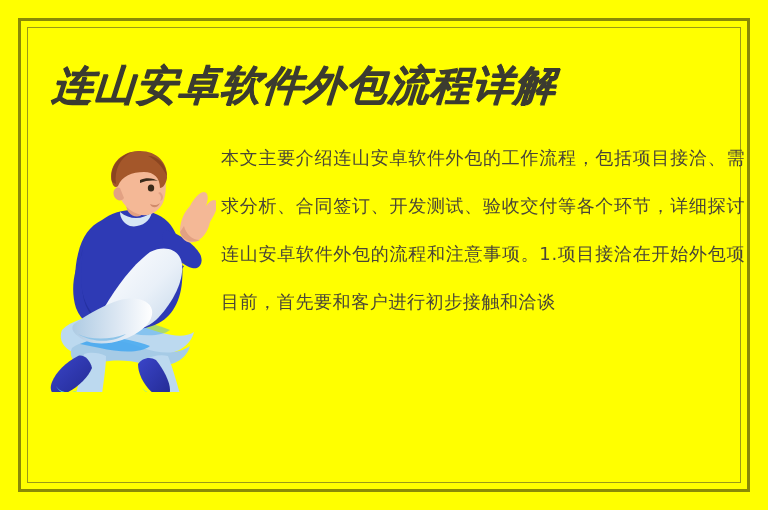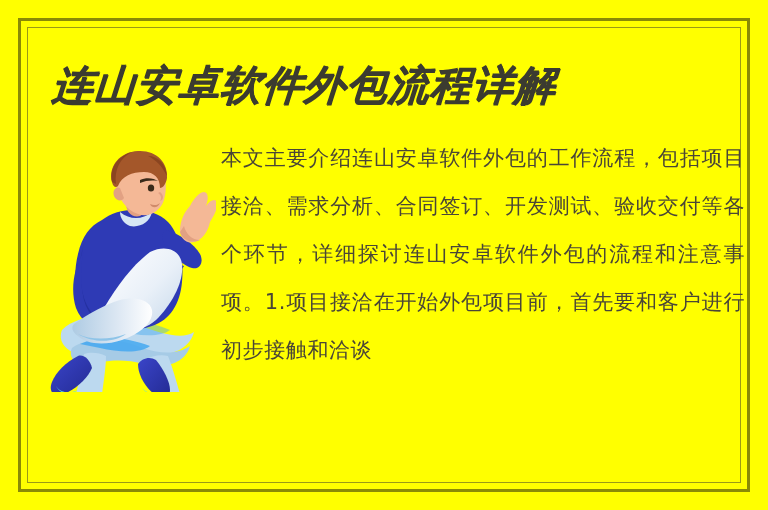--- a/index.html
+++ b/index.html
@@ -60,21 +60,21 @@
     transform: skewX(-4deg);
   }
 
   
   .body-text {
     position: absolute;
     left: 221px;
     top: 134px;
     width: 524px;
     font-family: "DejaVu Sans", "Liberation Sans", sans-serif;
-    font-size: 21px;
+    font-size: 18px;
     line-height: 48px;
     color: #4a4637;
     letter-spacing: 0.6px;
     text-align: justify;
     text-justify: inter-character;
     word-break: break-all;
     max-height: 292px;
     overflow: hidden;
   }
 

